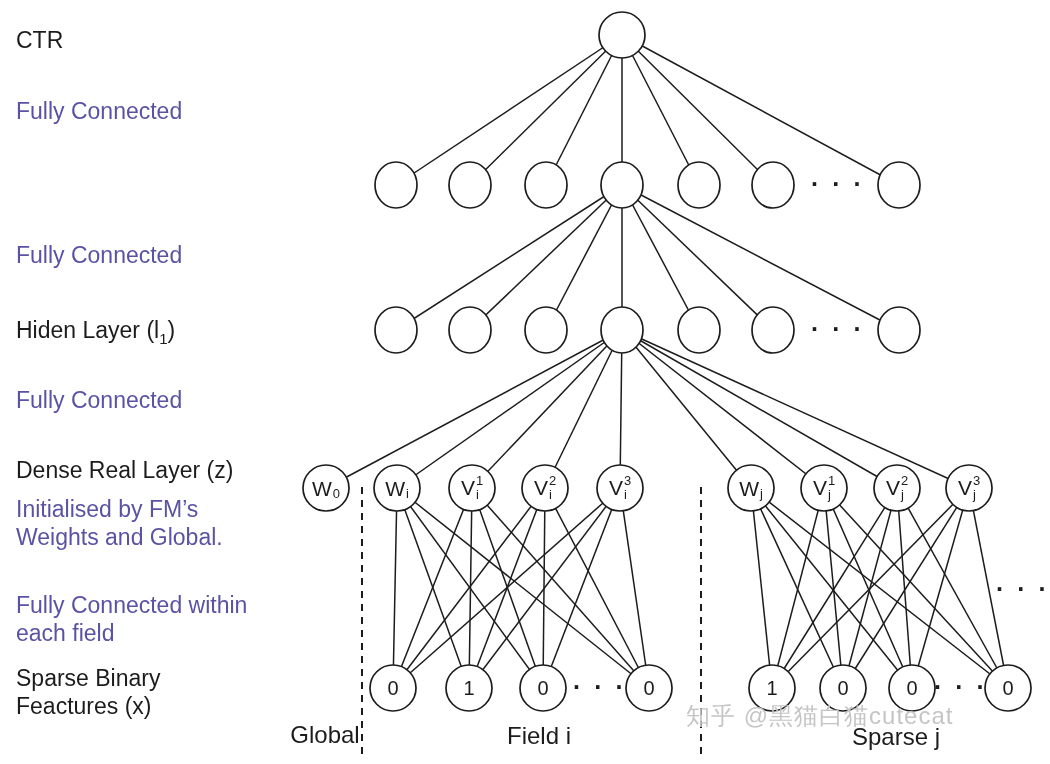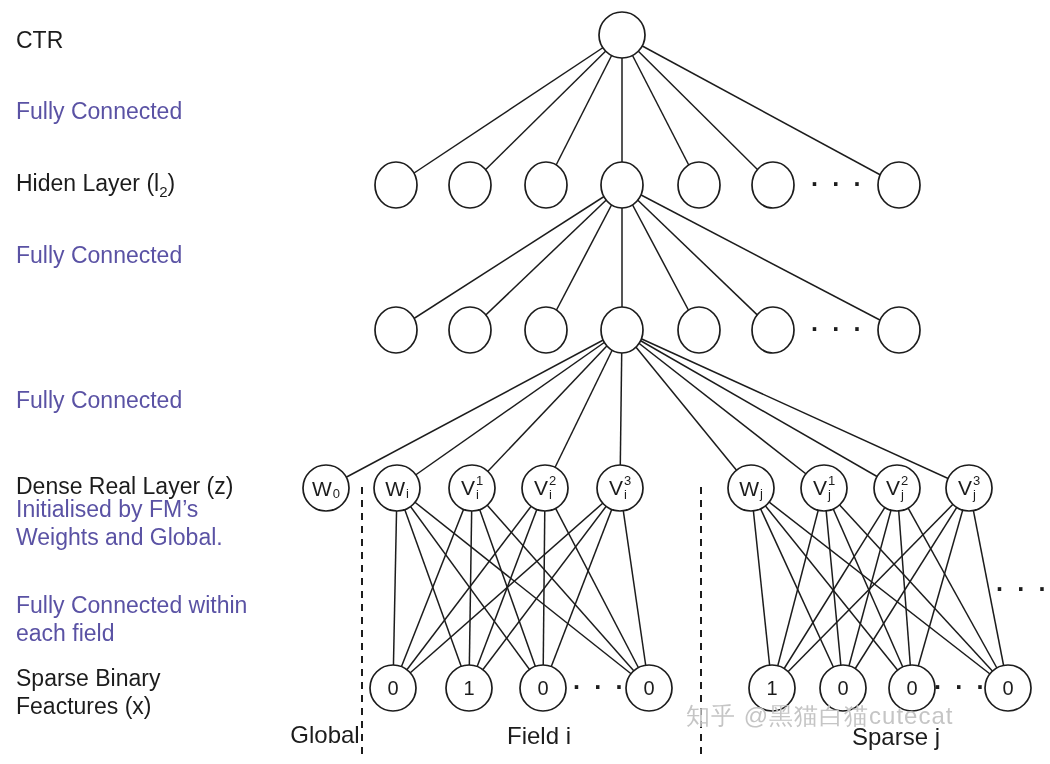--- a/index.html
+++ b/index.html
@@ -148,24 +148,24 @@
       <ellipse cx="543" cy="688" rx="23" ry="23"></ellipse>
       <ellipse cx="649" cy="688" rx="23" ry="23"></ellipse>
       <ellipse cx="772" cy="688" rx="23" ry="23"></ellipse>
       <ellipse cx="843" cy="688" rx="23" ry="23"></ellipse>
       <ellipse cx="912" cy="688" rx="23" ry="23"></ellipse>
       <ellipse cx="1008" cy="688" rx="23" ry="23"></ellipse>
     </svg>
 
   <div class="sideLabel black" style="top:26px"><span>CTR</span></div>
   <div class="sideLabel purple" style="top:97px"><span>Fully Connected</span></div>
-  <div class="sideLabel black" style="top:169px"><span>Hiden Layer (l</span><sub>2</sub><span>)</span></div>
   <div class="sideLabel purple" style="top:241px"><span>Fully Connected</span></div>
+  <div class="sideLabel black" style="top:316px"><span>Hiden Layer (l</span><sub>1</sub><span>)</span></div>
   <div class="sideLabel purple" style="top:386px"><span>Fully Connected</span></div>
-  <div class="sideLabel black" style="top:472px"><span>Dense Real Layer (z)</span></div>
+  <div class="sideLabel black" style="top:456px"><span>Dense Real Layer (z)</span></div>
   <div class="sideLabel purple" style="top:495px"><span>Initialised by FM’s</span><br><span>Weights and Global.</span></div>
   <div class="sideLabel purple" style="top:591px"><span>Fully Connected within</span><br><span>each field</span></div>
   <div class="sideLabel black" style="top:664px"><span>Sparse Binary</span><br><span>Feactures (x)</span></div>
 
   <div class="nodeLabel" style="left:326px;top:488px">
       <span>W</span>
       <span class="subsc">0</span>
     </div>
   <div class="nodeLabel" style="left:397px;top:488px">
       <span>W</span>

